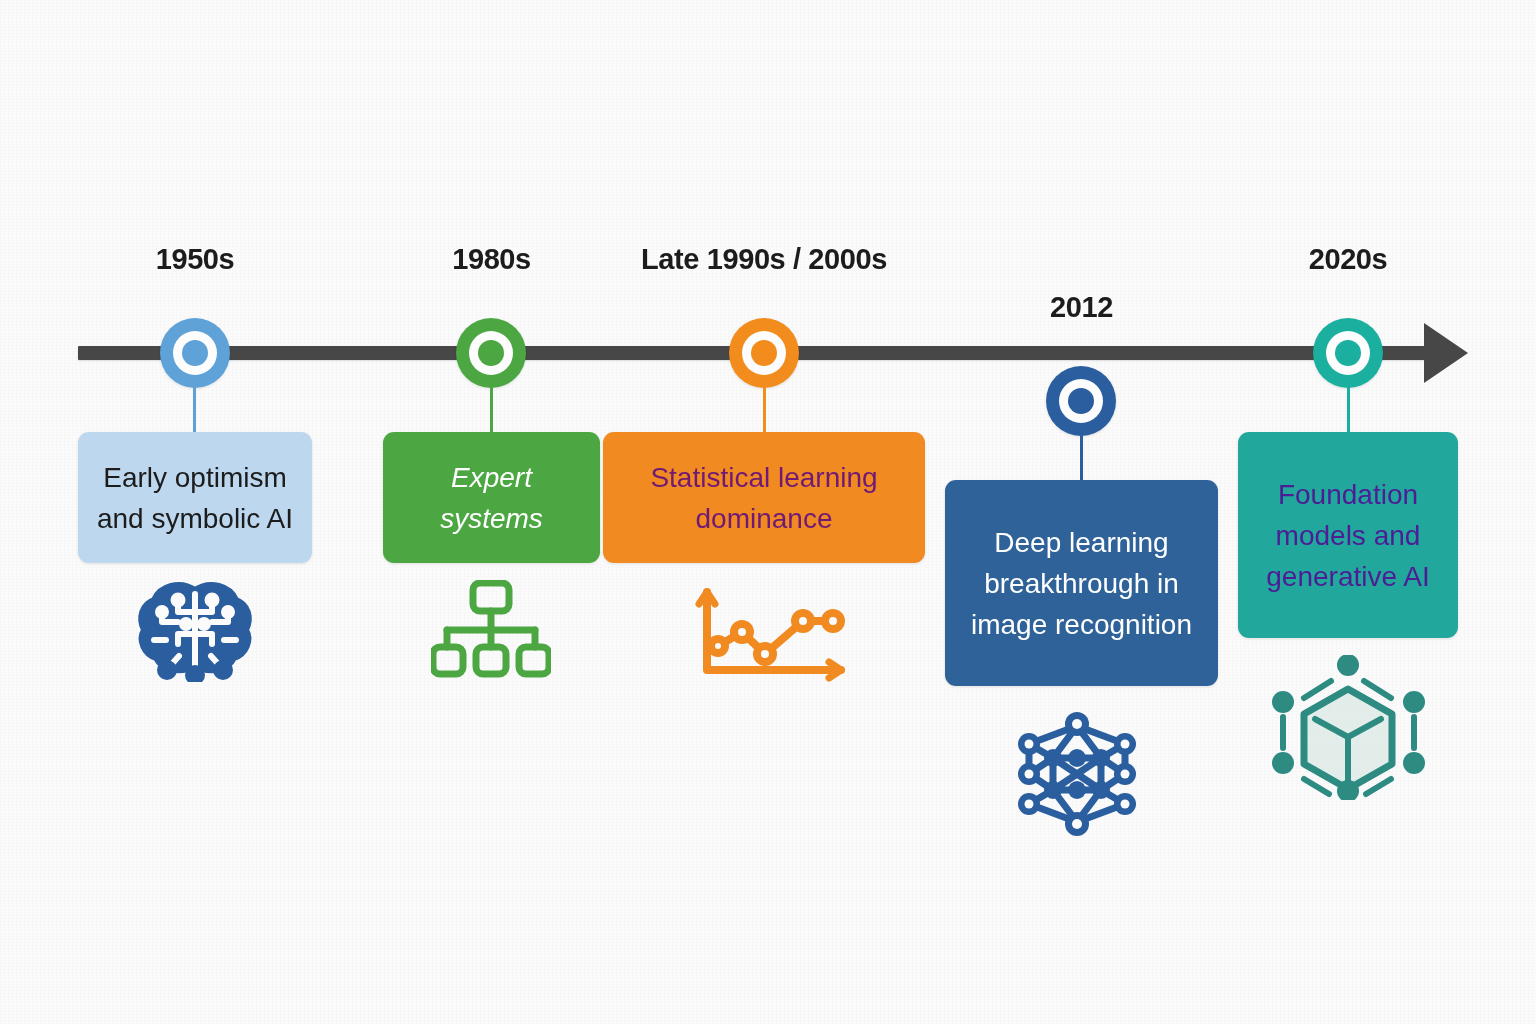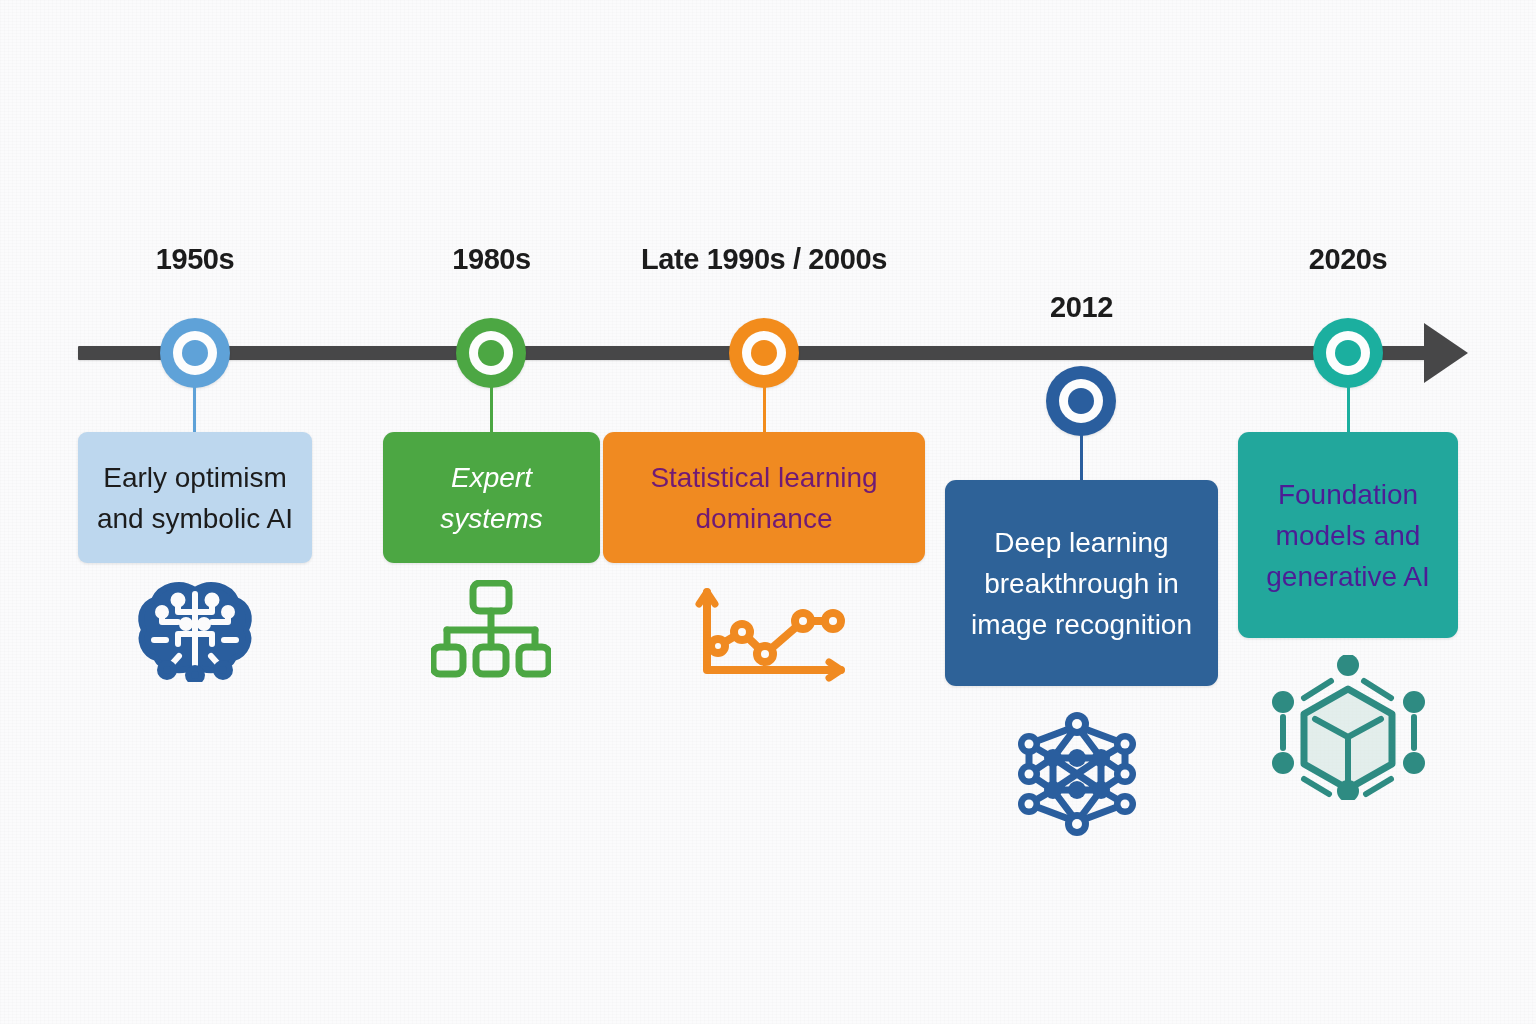--- a/index.html
+++ b/index.html
@@ -126,21 +126,21 @@
   <div class="axis-arrow"></div>
 
   <div class="milestone" style="left:78px; width:234px;">
     <div class="year">1950s</div>
     <div class="marker" style="left:82px; background:#5FA2D8;">
       <div class="ring-white">
         <div class="core" style="background:#5FA2D8;"></div>
       </div>
     </div>
     <div class="stem" style="left:115px; background:#5FA2D8;"></div>
-    <div class="card" style="left:0; width:234px; height:131px; background:#BDD7EE; color:#1c1c1c;border-radius:9px;">Early optimism and symbolic AI</div>
+    <div class="card" style="left:0; width:234px; height:131px; background:#BDD7EE; color:#1c1c1c;">Early optimism and symbolic AI</div>
     <div class="icon-wrap" style="left:57px; top:578px; width:120px; height:104px;">
       <svg width="118" height="104" viewBox="0 0 118 104" aria-hidden="true">
         <g fill="none" stroke="#2A5E9E" stroke-width="7" stroke-linecap="round" stroke-linejoin="round">
           <path d="M59 12 C44 2 24 8 18 22 C6 26 2 40 8 52 C2 62 8 76 20 80 C26 92 44 96 59 88" fill="#2A5E9E" stroke="#2A5E9E" stroke-width="6"></path>
           <path d="M59 12 C74 2 94 8 100 22 C112 26 116 40 110 52 C116 62 110 76 98 80 C92 92 74 96 59 88" fill="#2A5E9E" stroke="#2A5E9E" stroke-width="6"></path>
         </g>
         <g fill="none" stroke="#fbfbfc" stroke-width="6" stroke-linecap="round" stroke-linejoin="round">
           <path d="M59 16 L59 96"></path>
           <path d="M59 34 L42 34 L42 26"></path>
           <path d="M59 56 L42 56 L42 66"></path>

